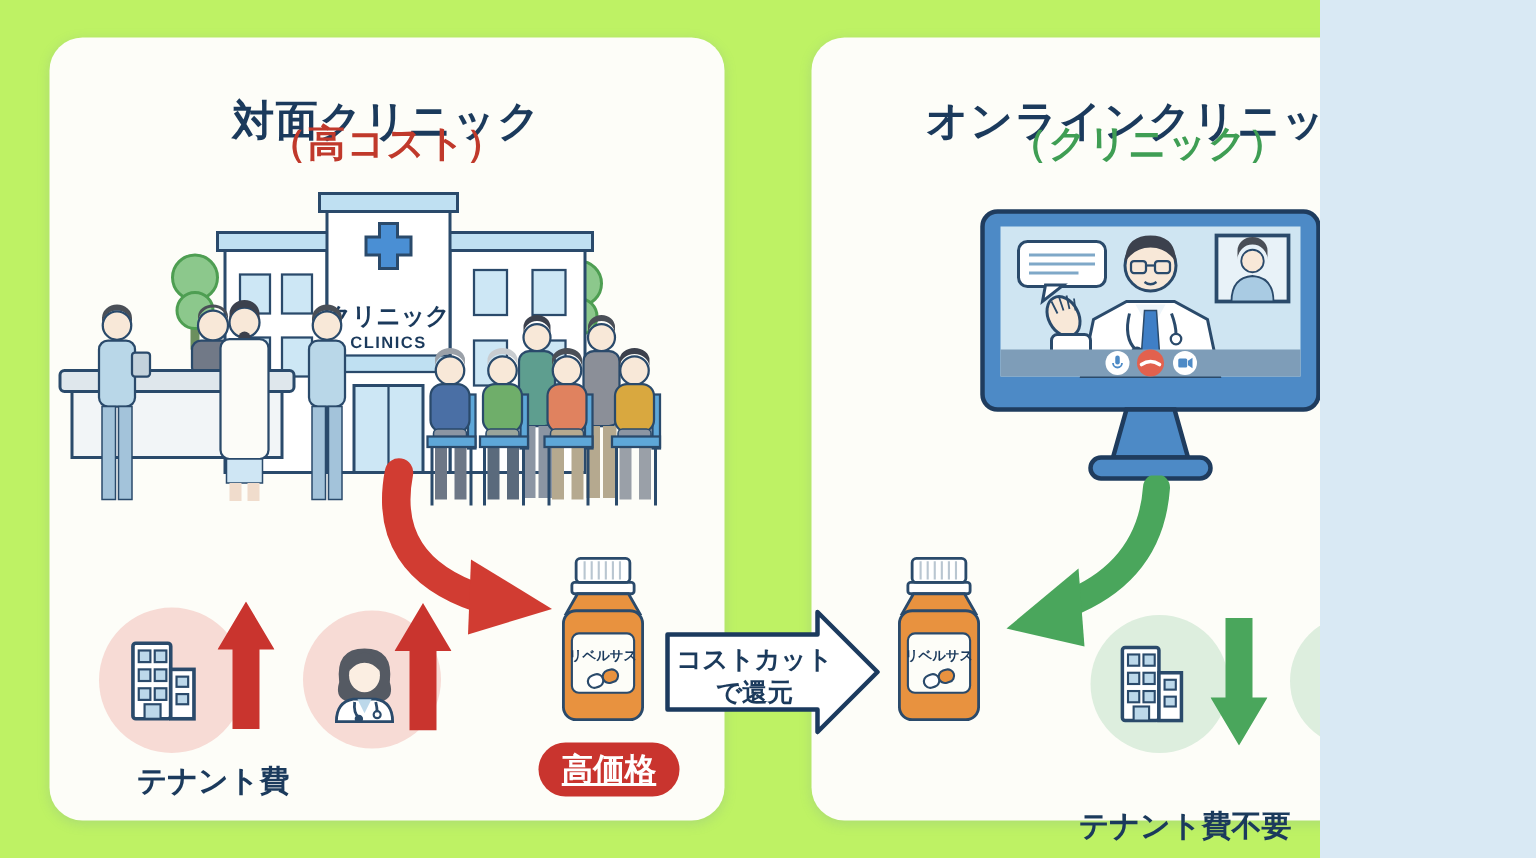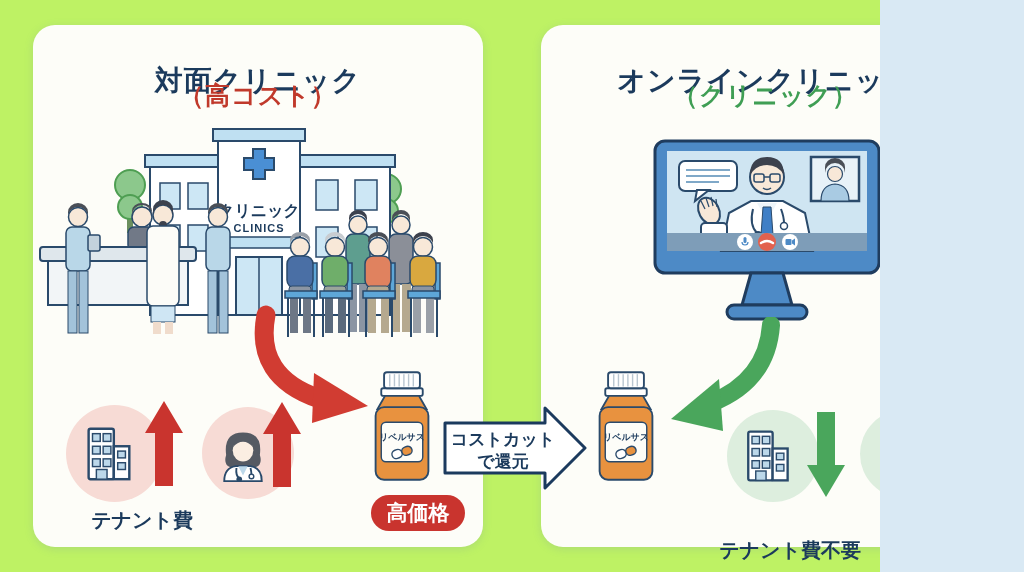--- a/index.html
+++ b/index.html
@@ -201,21 +201,21 @@
         <rect x="7" y="39" width="56" height="77" rx="9" fill="#e8923f" stroke="#2a4a6b" stroke-width="2"></rect>
         <rect x="13" y="55" width="44" height="42" rx="5" fill="#fdfdf8" stroke="#2a4a6b" stroke-width="1.5"></rect>
         <text x="35" y="74" text-anchor="middle" font-size="9.5" font-weight="bold" fill="#1b3a5c">リベルサス</text>
         <g transform="translate(35,87) rotate(-18)">
           <rect x="-11" y="-4.5" width="11" height="9" rx="4.5" fill="#ffffff" stroke="#2a4a6b" stroke-width="1.5"></rect>
           <rect x="0" y="-4.5" width="11" height="9" rx="4.5" fill="#e8923f" stroke="#2a4a6b" stroke-width="1.5"></rect>
         </g>
       </svg>
     </div>
 
-    <div class="badge badge-red" style="left:338px;top:470px;">高価格</div>
+    <div class="badge badge-red" style="left:326px;top:470px;text-decoration:underline;">高価格</div>
 
     <div class="cost-circle circle-pink" style="left:33px;top:380px;width:97px;height:97px;">
       <svg width="62" height="62" viewBox="0 0 64 64" style="margin-right:14px;">
         <rect x="12" y="6" width="26" height="52" rx="2" fill="#ffffff" stroke="#2a4a6b" stroke-width="2.5"></rect>
         <g fill="#bcd8ea" stroke="#2a4a6b" stroke-width="1.5">
           <rect x="16" y="11" width="8" height="8"></rect>
             <rect x="27" y="11" width="8" height="8"></rect>
           <rect x="16" y="24" width="8" height="8"></rect>
             <rect x="27" y="24" width="8" height="8"></rect>
           <rect x="16" y="37" width="8" height="8"></rect>

